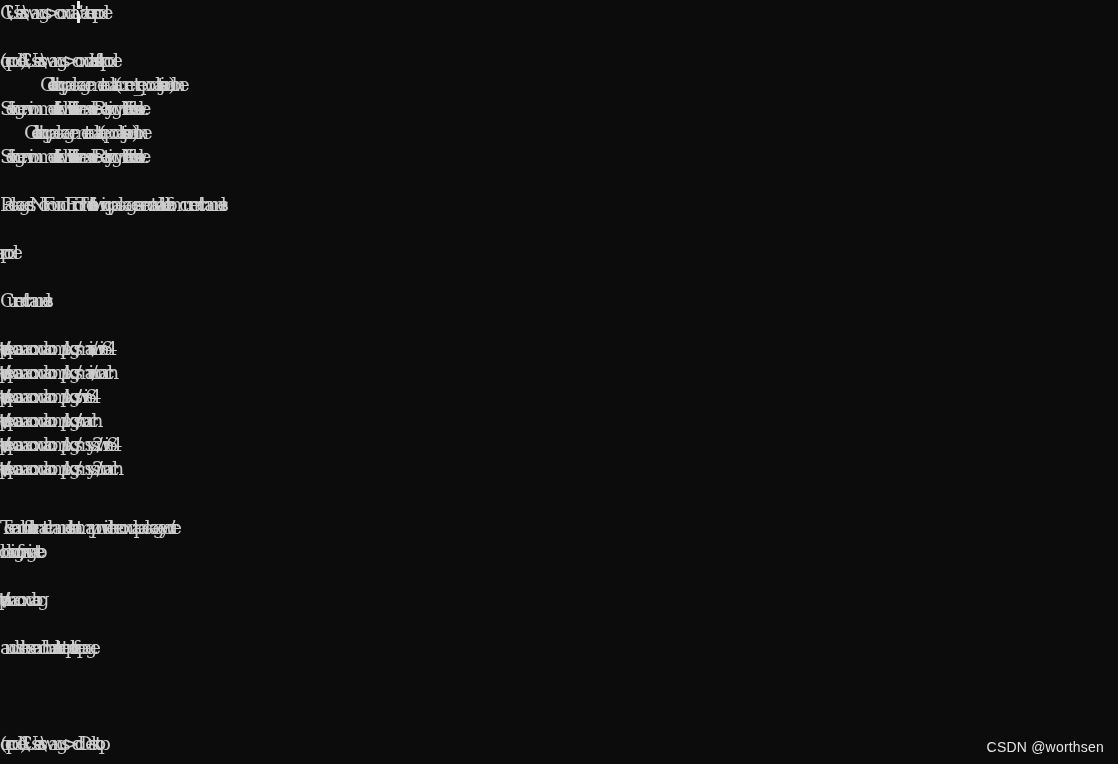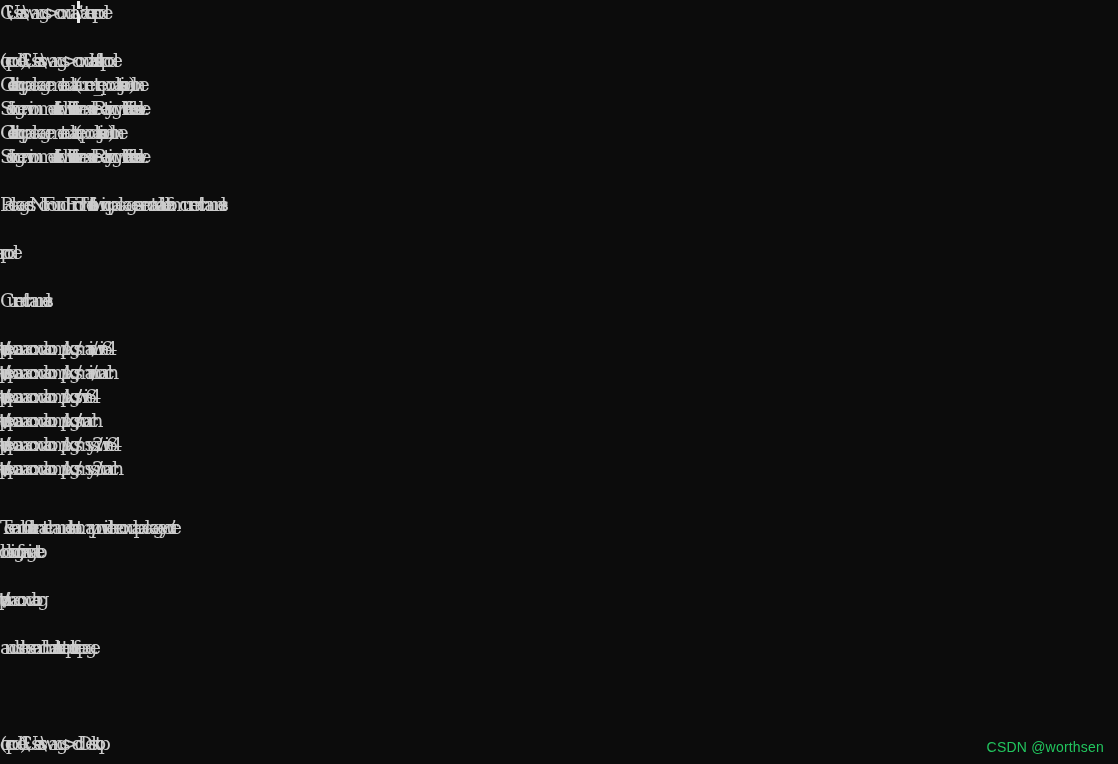--- a/index.html
+++ b/index.html
@@ -47,36 +47,36 @@
     color: #0c0c0c;
     display: inline;
   }
   #watermark {
     position: absolute;
     right: 14px;
     bottom: 8px;
     font-family: "Liberation Sans", "DejaVu Sans", sans-serif;
     font-size: 14px;
     line-height: 18px;
-    color: #22c55e;
+    color: #e5e5e5;
     white-space: pre;
     letter-spacing: 0.2px;
   }
 </style>
 </head>
 <body>
 
 <div id="terminal">
   <div id="screen">
       <div class="row" style="letter-spacing: -7.595px;"><span class="seg">C:\Users\wangs&gt;conda acti</span><span class="cursor-cell">v</span><span class="seg">ate qr-code</span></div>
       <div class="row" style="letter-spacing: -7.595px;"><span class="seg">&nbsp;</span></div>
       <div class="row" style="letter-spacing: -7.595px;"><span class="seg">(qr-code) C:\Users\wangs&gt;conda install qrcode</span></div>
-      <div class="row" style="letter-spacing: -7.595px;"><span class="seg">Collecting package metadata (current_repodata.json): done</span></div>
+      <div class="row" style="letter-spacing: -7.595px; margin-left: 40px;"><span class="seg">Collecting package metadata (current_repodata.json): done</span></div>
       <div class="row" style="letter-spacing: -7.595px;"><span class="seg">Solving environment: failed with initial frozen solve. Retrying with flexible solve.</span></div>
-      <div class="row" style="letter-spacing: -7.595px;"><span class="seg">Collecting package metadata (repodata.json): done</span></div>
+      <div class="row" style="letter-spacing: -7.595px; padding-left: 24px;"><span class="seg">Collecting package metadata (repodata.json): done</span></div>
       <div class="row" style="letter-spacing: -7.595px;"><span class="seg">Solving environment: failed with initial frozen solve. Retrying with flexible solve.</span></div>
       <div class="row" style="letter-spacing: -7.595px;"><span class="seg">&nbsp;</span></div>
       <div class="row" style="letter-spacing: -7.595px;"><span class="seg">PackagesNotFoundError: The following packages are not available from current channels:</span></div>
       <div class="row" style="letter-spacing: -7.595px;"><span class="seg">&nbsp;</span></div>
       <div class="row" style="letter-spacing: -7.595px;"><span class="seg">  - qrcode</span></div>
       <div class="row" style="letter-spacing: -7.595px;"><span class="seg">&nbsp;</span></div>
       <div class="row" style="letter-spacing: -7.595px;"><span class="seg">Current channels:</span></div>
       <div class="row" style="letter-spacing: -7.595px;"><span class="seg">&nbsp;</span></div>
       <div class="row" style="letter-spacing: -7.595px;"><span class="seg">  - https://repo.anaconda.com/pkgs/main/win-64</span></div>
       <div class="row" style="letter-spacing: -7.595px;"><span class="seg">  - https://repo.anaconda.com/pkgs/main/noarch</span></div>

